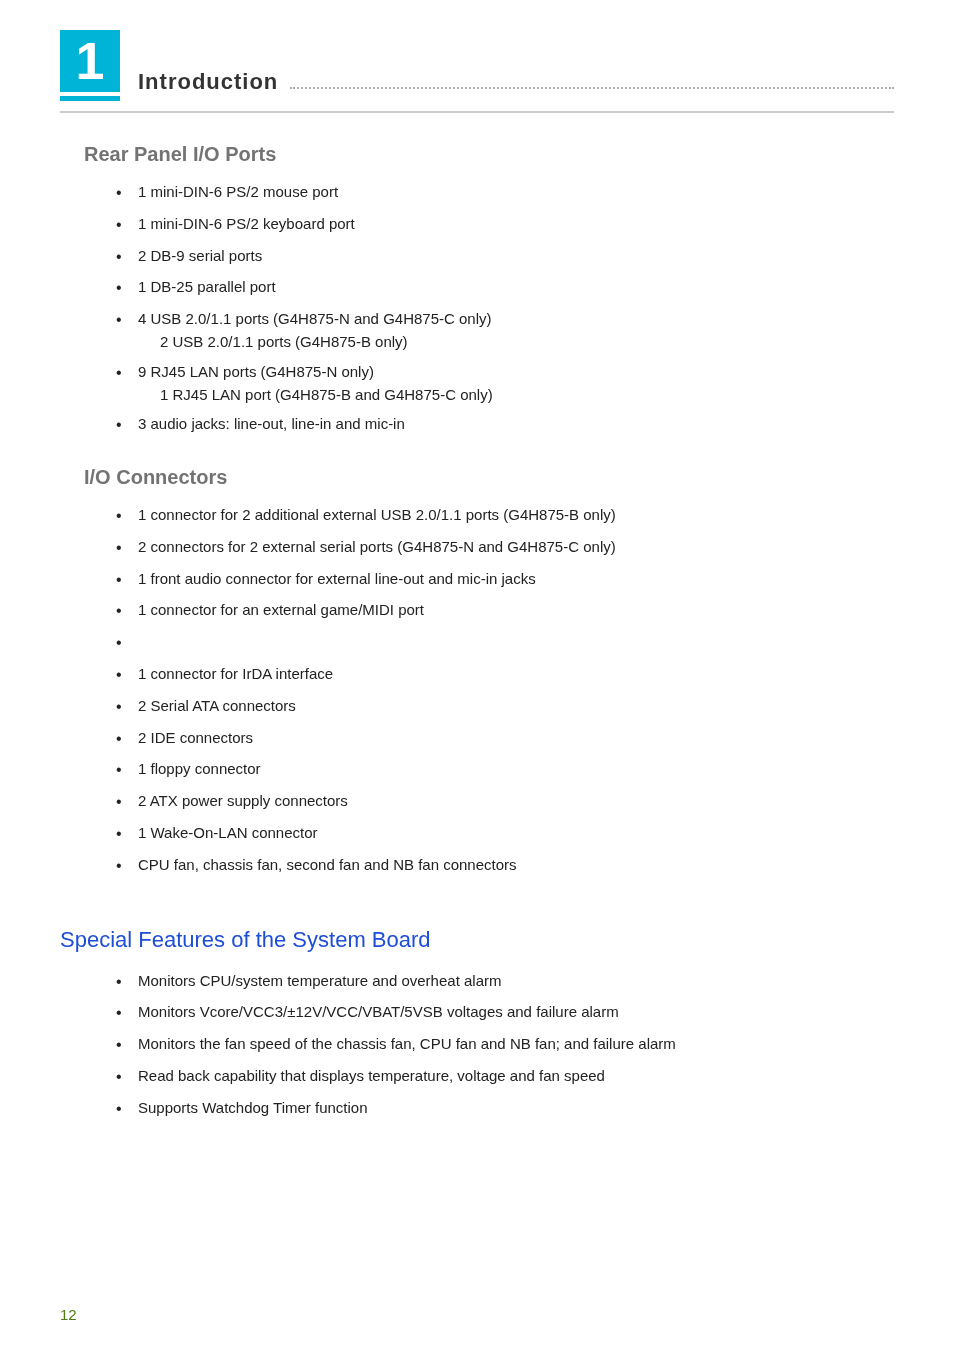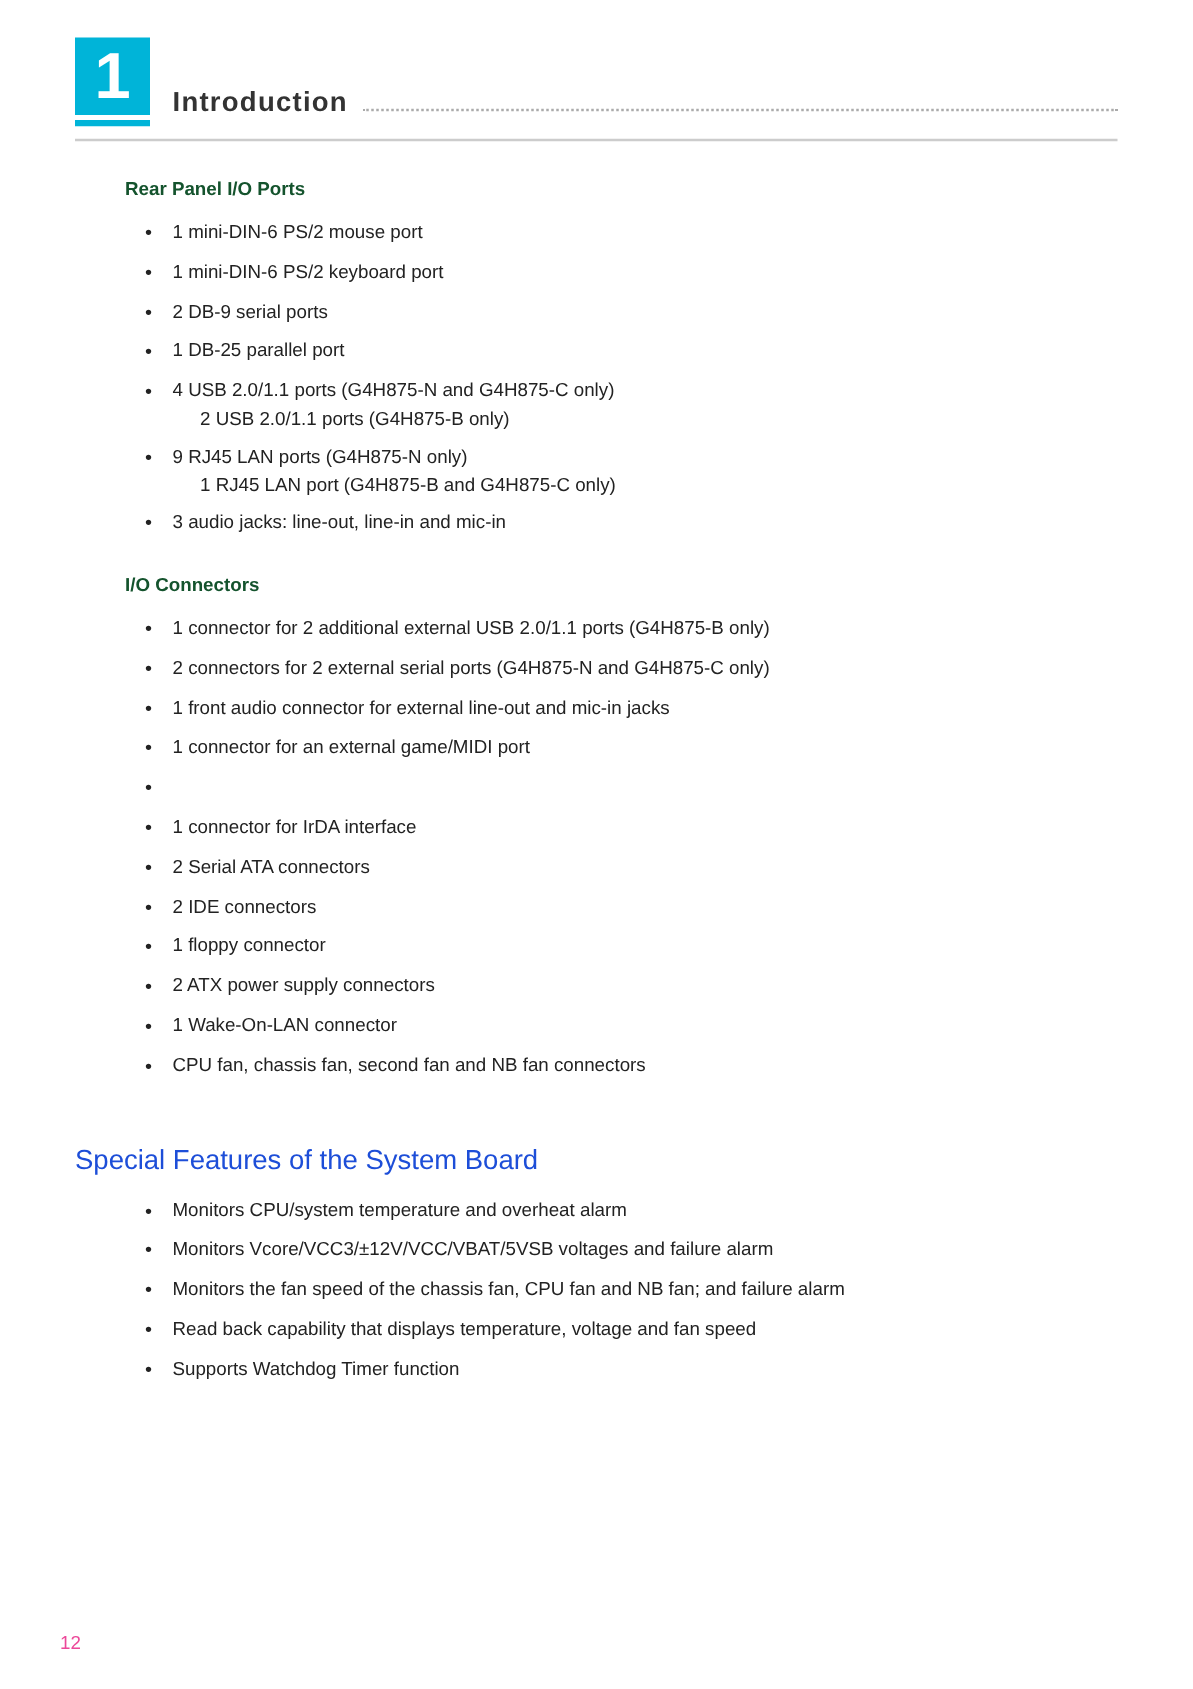--- a/index.html
+++ b/index.html
@@ -79,26 +79,26 @@
 
     .chapter-title-dots {
       flex: 1;
       margin-left: 12px;
       border-bottom: 2px dotted #aaaaaa;
       margin-bottom: 6px;
     }
 
     
     .section-heading {
-      color: #14532d;
-      font-size: 15px;
+      color: #737373;
+      font-size: 20px;
       font-weight: bold;
       margin-top: 28px;
       margin-bottom: 14px;
-      margin-left: 40px;
+      margin-left: 24px;
     }
 
     
     .major-section-heading {
       color: #1d4ed8;
       font-size: 22px;
       font-weight: normal;
       margin-top: 48px;
       margin-bottom: 16px;
       margin-left: 0px;
@@ -129,23 +129,23 @@
     }
 
     .bullet-list li .bullet-text {
       flex: 1;
     }
 
     
     .page-number {
       position: absolute;
       bottom: 28px;
-      left: 48px;
+      left: 60px;
       font-size: 15px;
-      color: #ec4899;
+      color: #4d7c0f;
     }
 
     .indent-second {
       margin-left: 22px;
     }
   </style>
 </head>
 <body>
 
 <div class="page-container">

